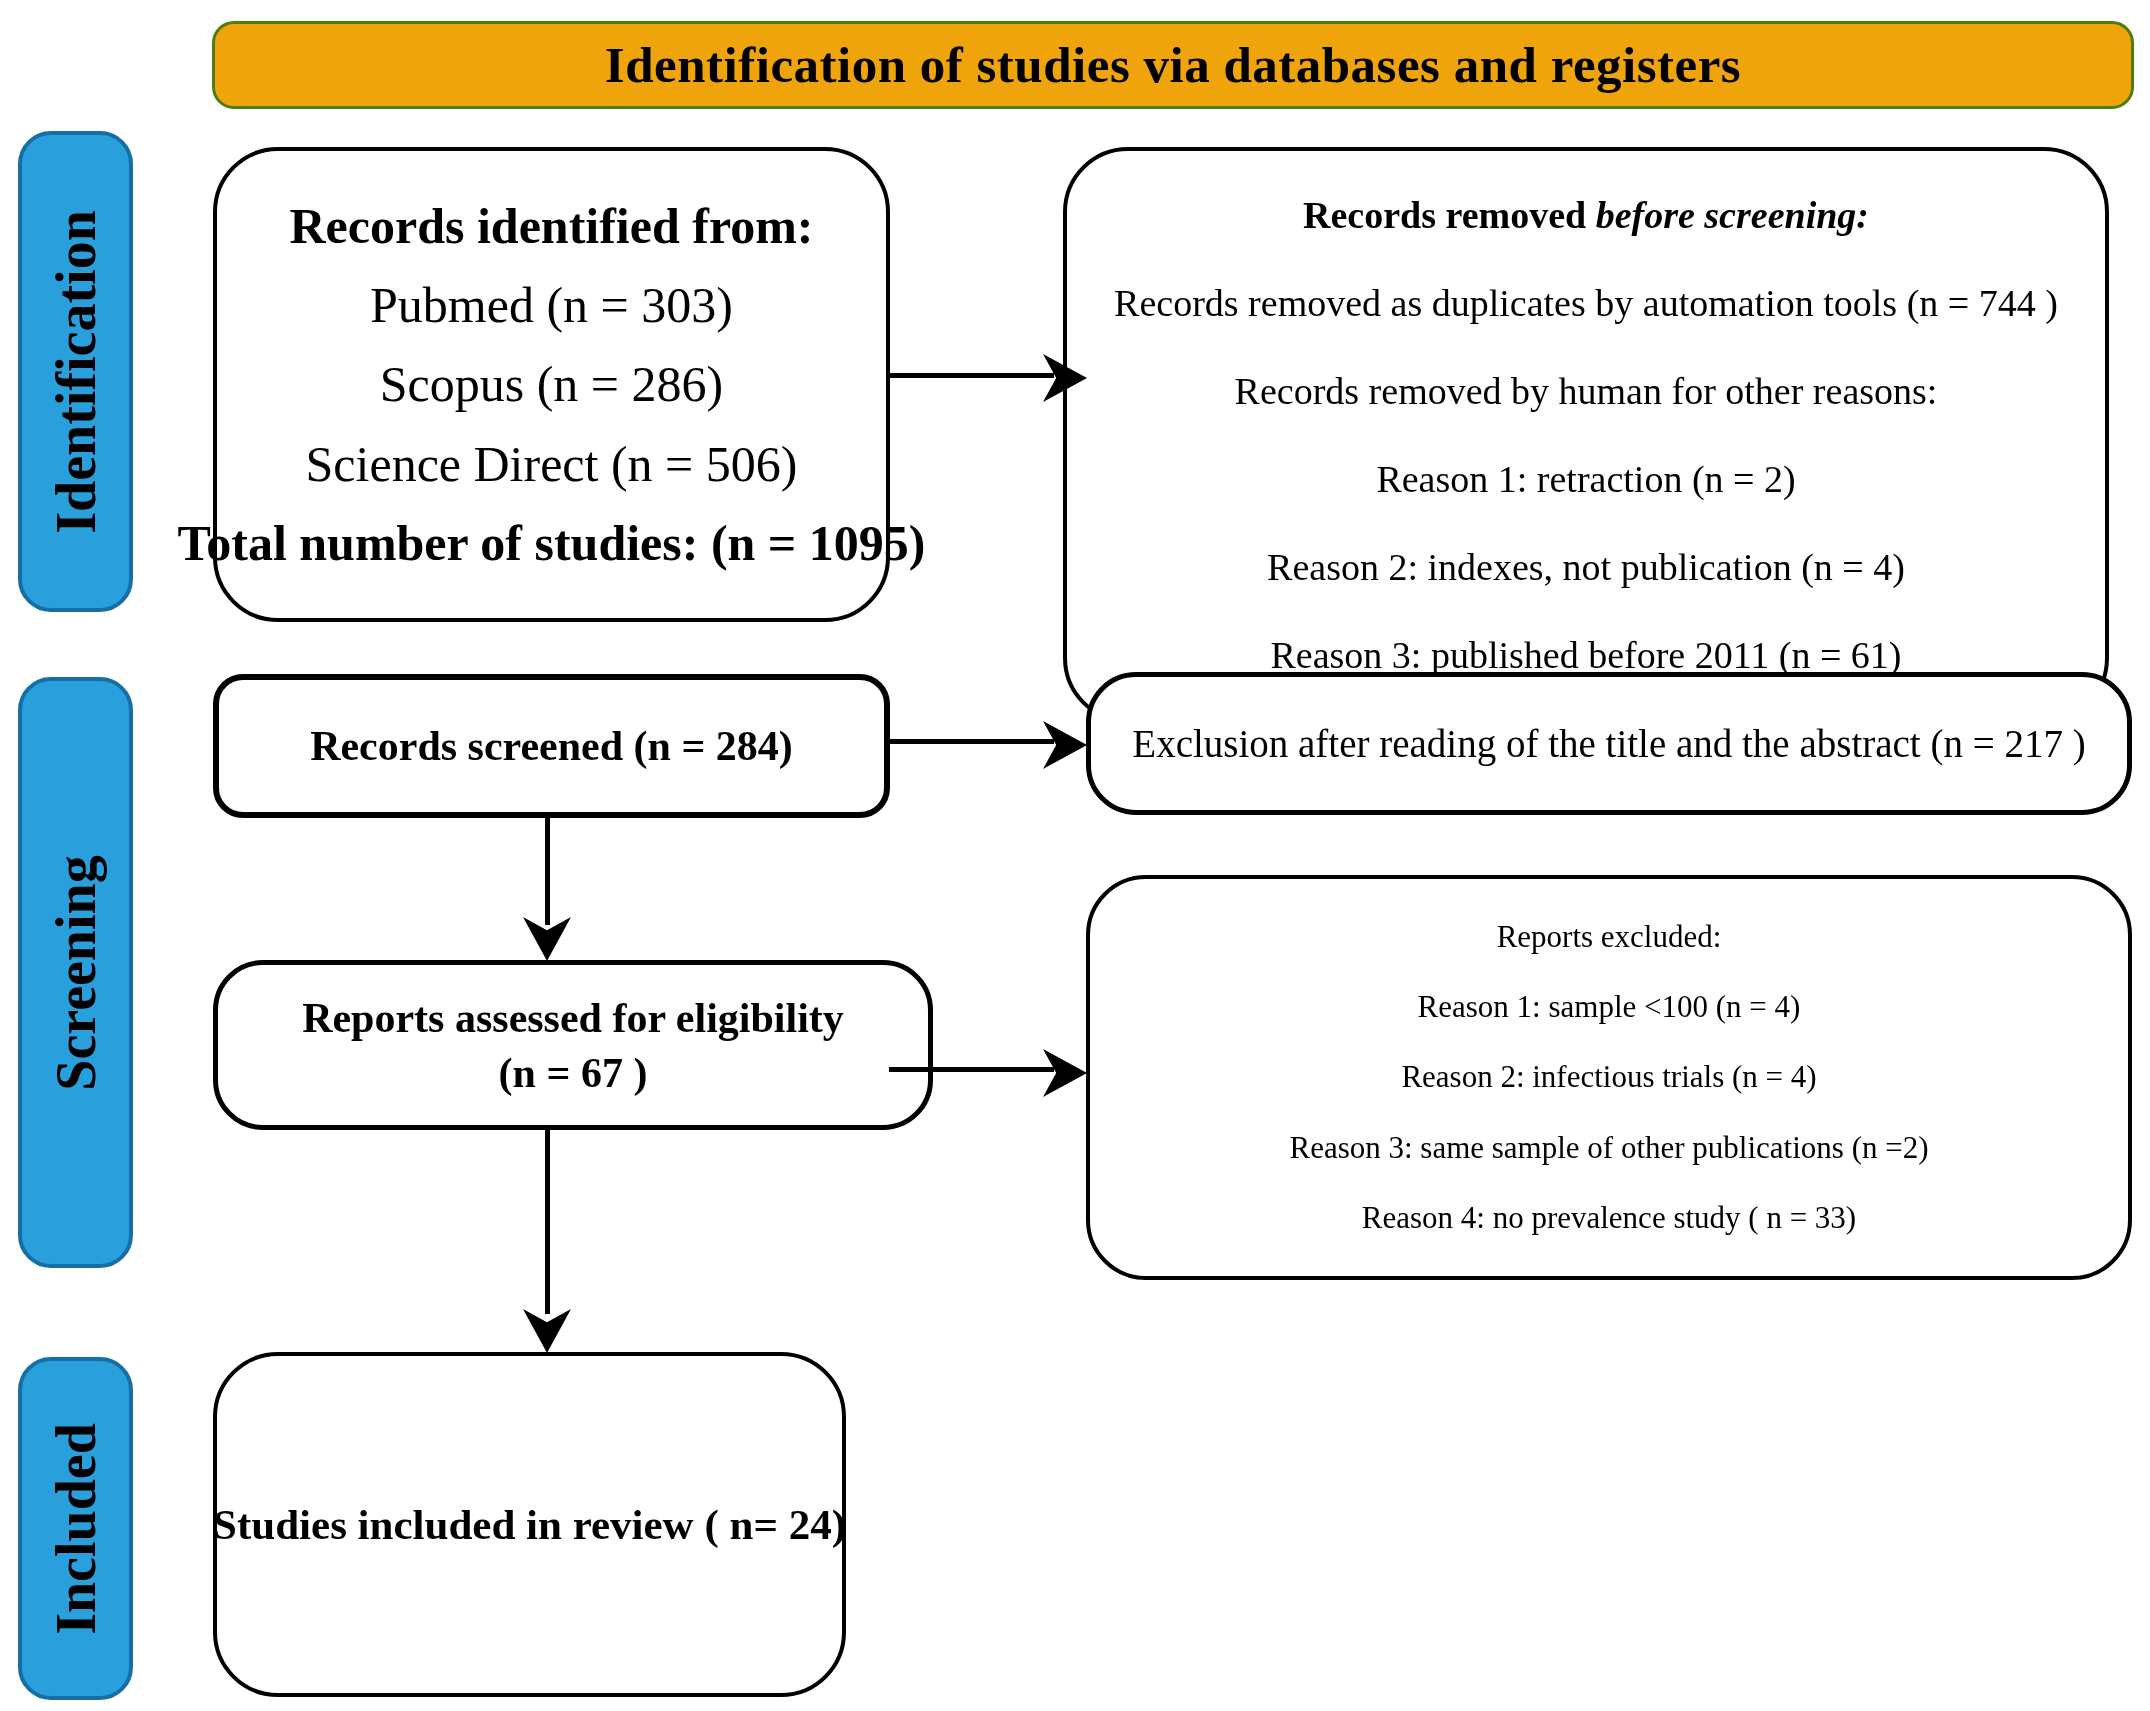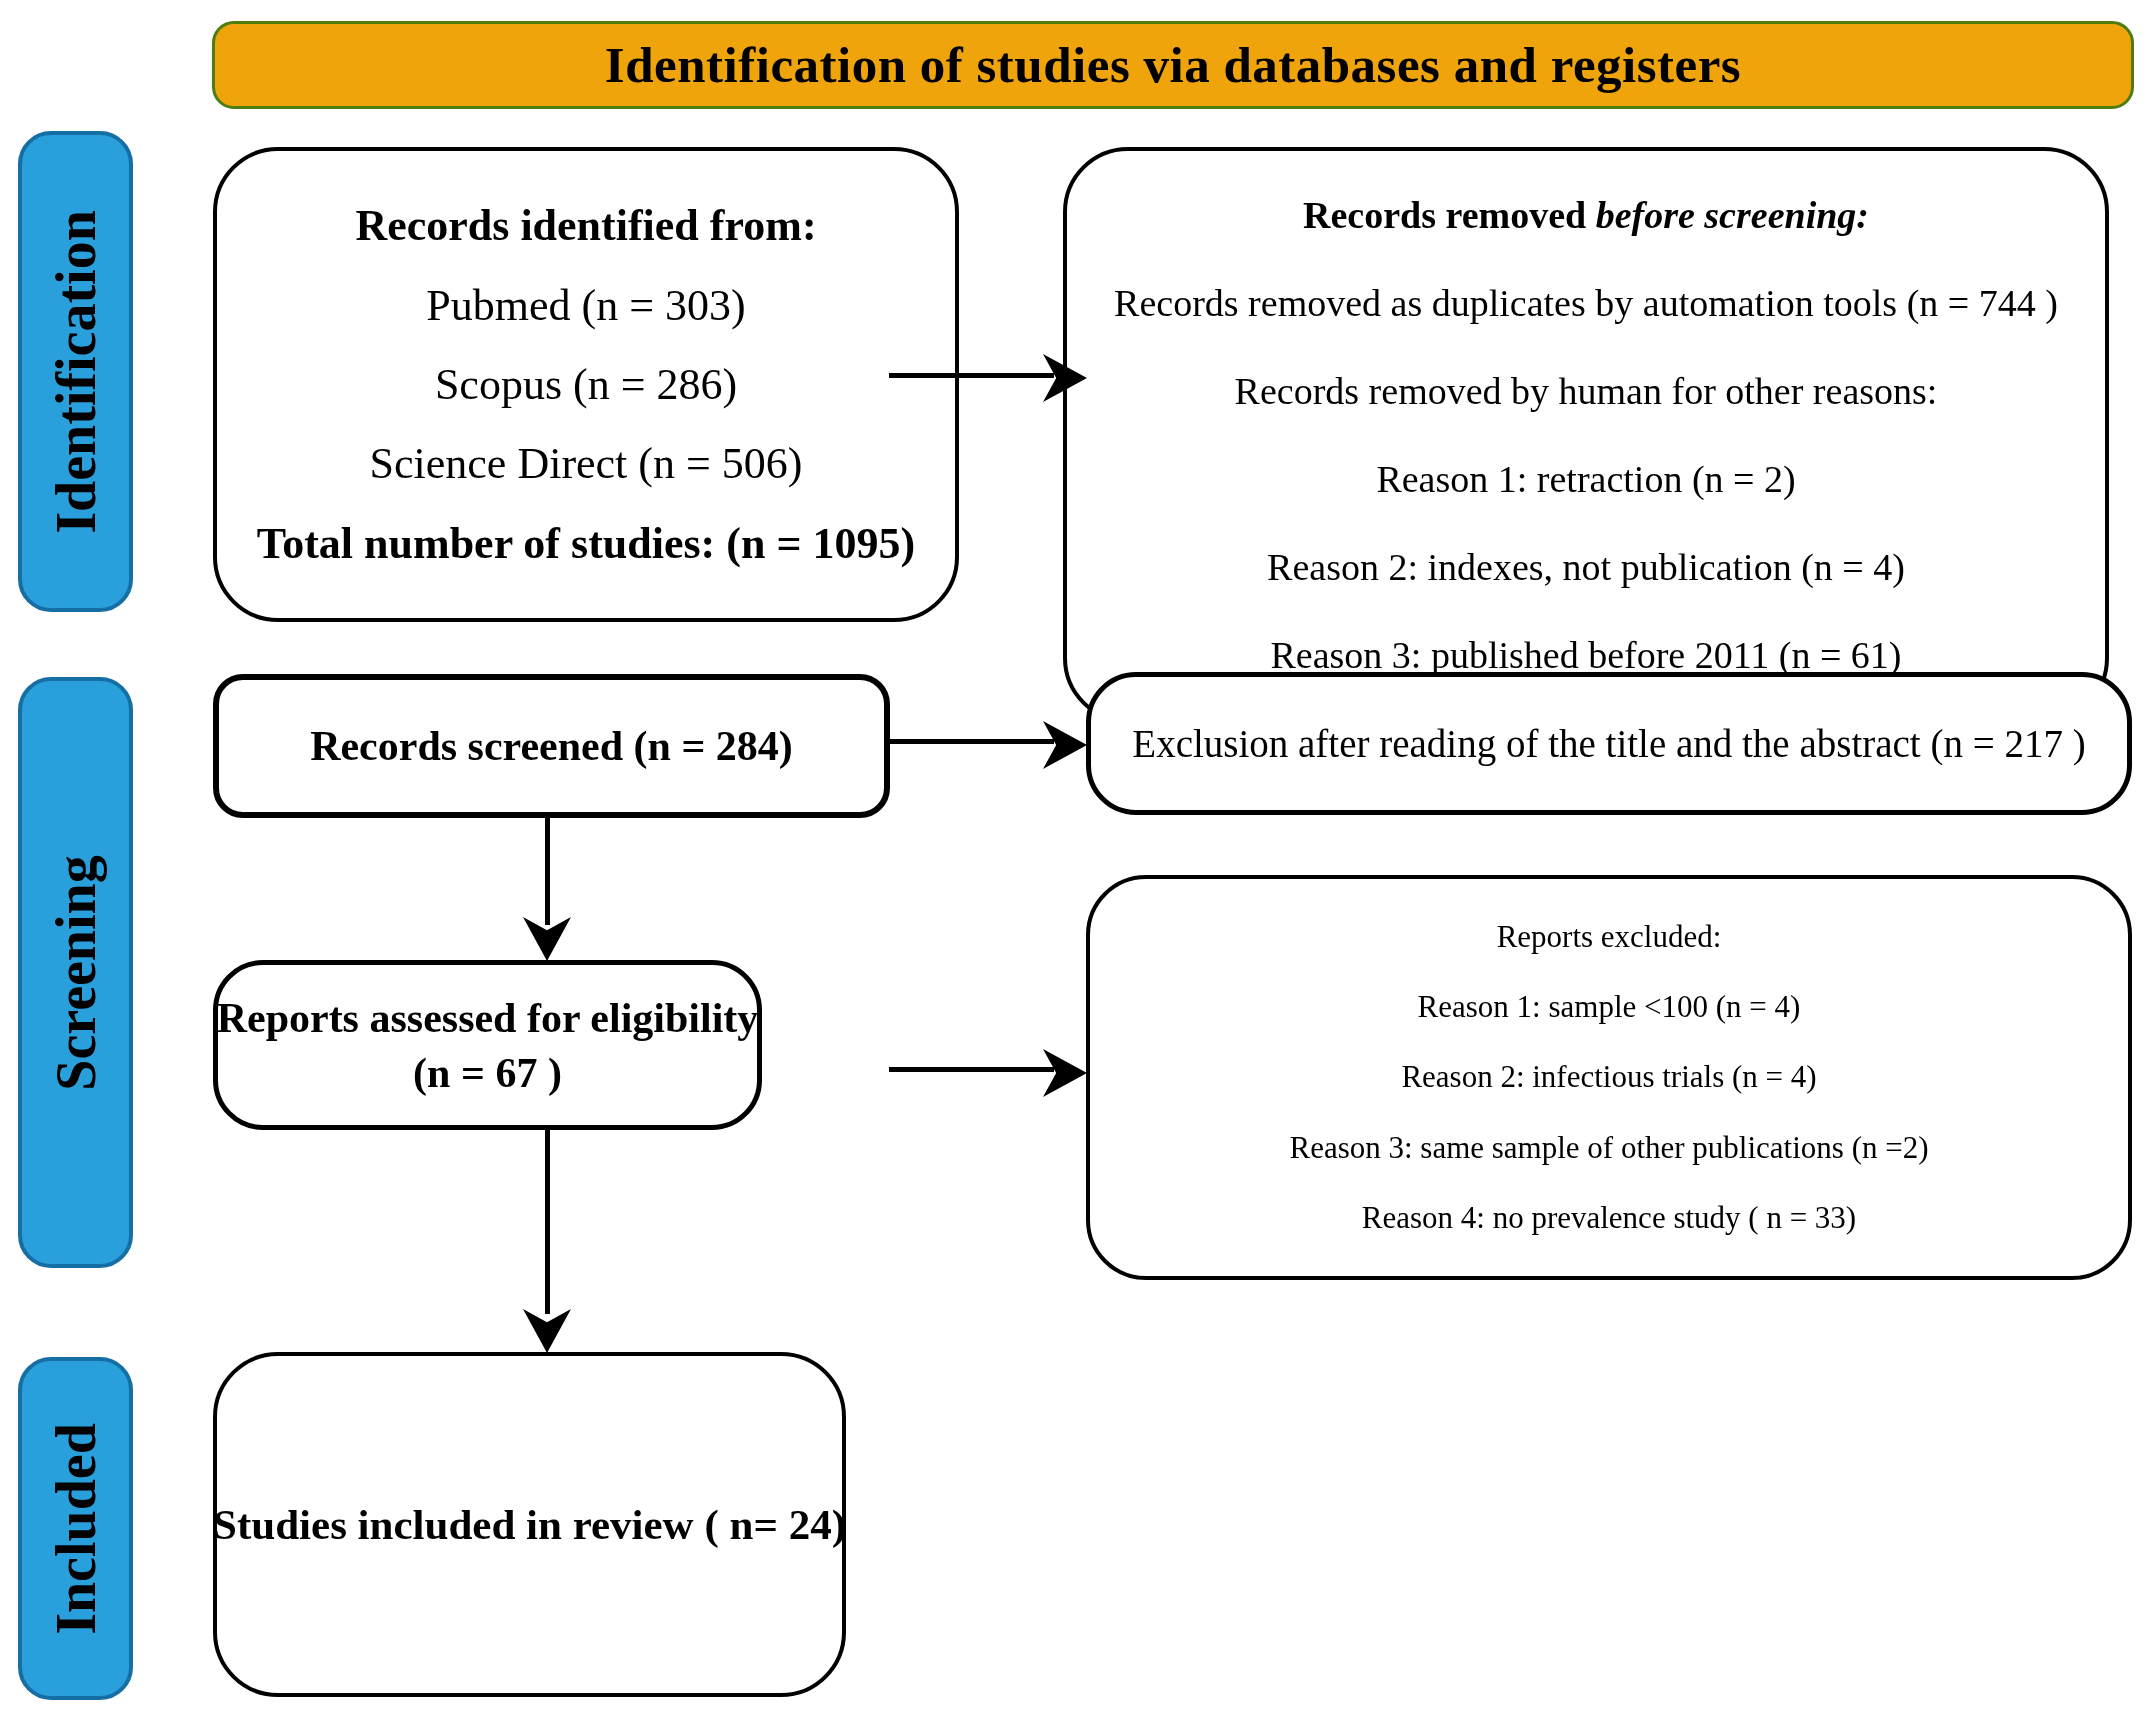--- a/index.html
+++ b/index.html
@@ -51,39 +51,39 @@
   
   .flowbox {
     background: #ffffff;
     border: 4px solid #000000;
     color: #000000;
     display: flex; flex-direction: column;
     align-items: center; justify-content: space-around;
     text-align: center;
   }
   .box-records-identified {
-    left: 213px; top: 147px; width: 746px; height: 475px;
-    border-radius: 65px; padding: 35px 20px; font-size: 44px;
+    left: 213px; top: 147px; width: 677px; height: 475px;
+    border-radius: 65px; padding: 35px 20px; font-size: 50px;
   }
   .box-records-removed {
     left: 1063px; top: 147px; width: 1046px; height: 576px;
     border-radius: 65px; padding: 20px 15px; font-size: 38px;
   }
   .box-records-screened {
     left: 213px; top: 674px; width: 677px; height: 144px;
     border-radius: 30px; border-width: 6px;
     justify-content: center; font-size: 42px; font-weight: bold;
   }
   .box-exclusion {
     left: 1086px; top: 672px; width: 1046px; height: 143px;
     border-radius: 50px; border-width: 5px;
     justify-content: center; font-size: 39px;
   }
   .box-reports-assessed {
-    left: 213px; top: 960px; width: 549px; height: 170px;
+    left: 213px; top: 960px; width: 720px; height: 170px;
     border-radius: 50px; border-width: 5px;
     padding: 25px 20px; font-size: 42px; font-weight: bold;
   }
   .box-reports-excluded {
     left: 1086px; top: 875px; width: 1046px; height: 405px;
     border-radius: 60px; padding: 22.4px 20px; font-size: 31px;
   }
   .box-studies-included {
     left: 213px; top: 1352px; width: 633px; height: 345px;
     border-radius: 65px; justify-content: center;

